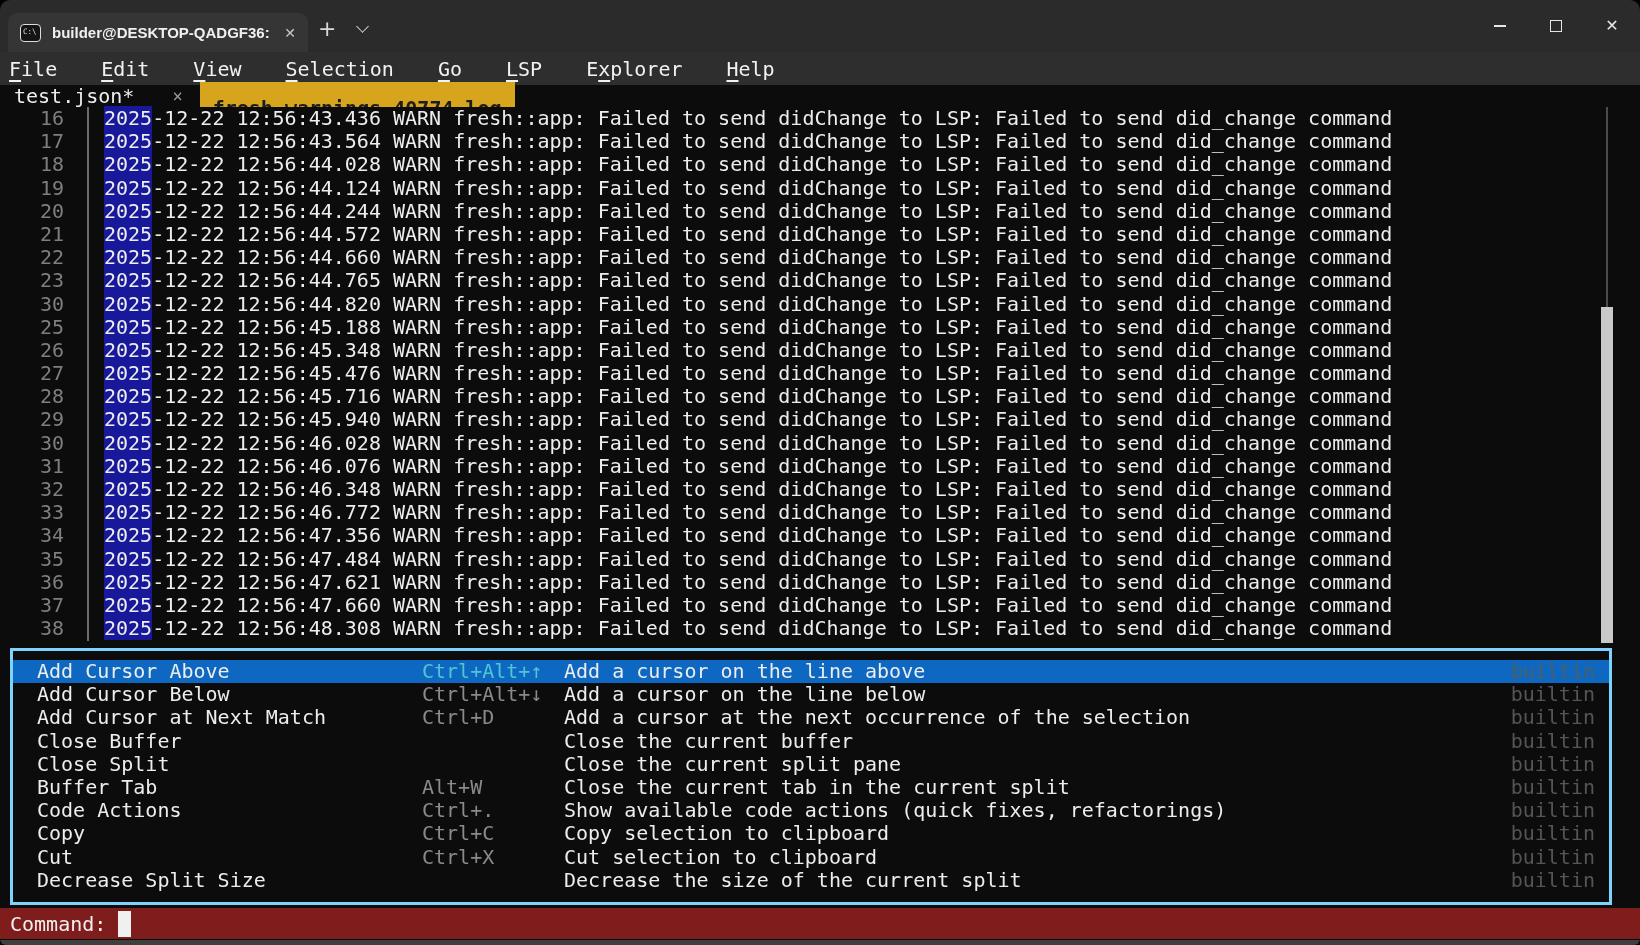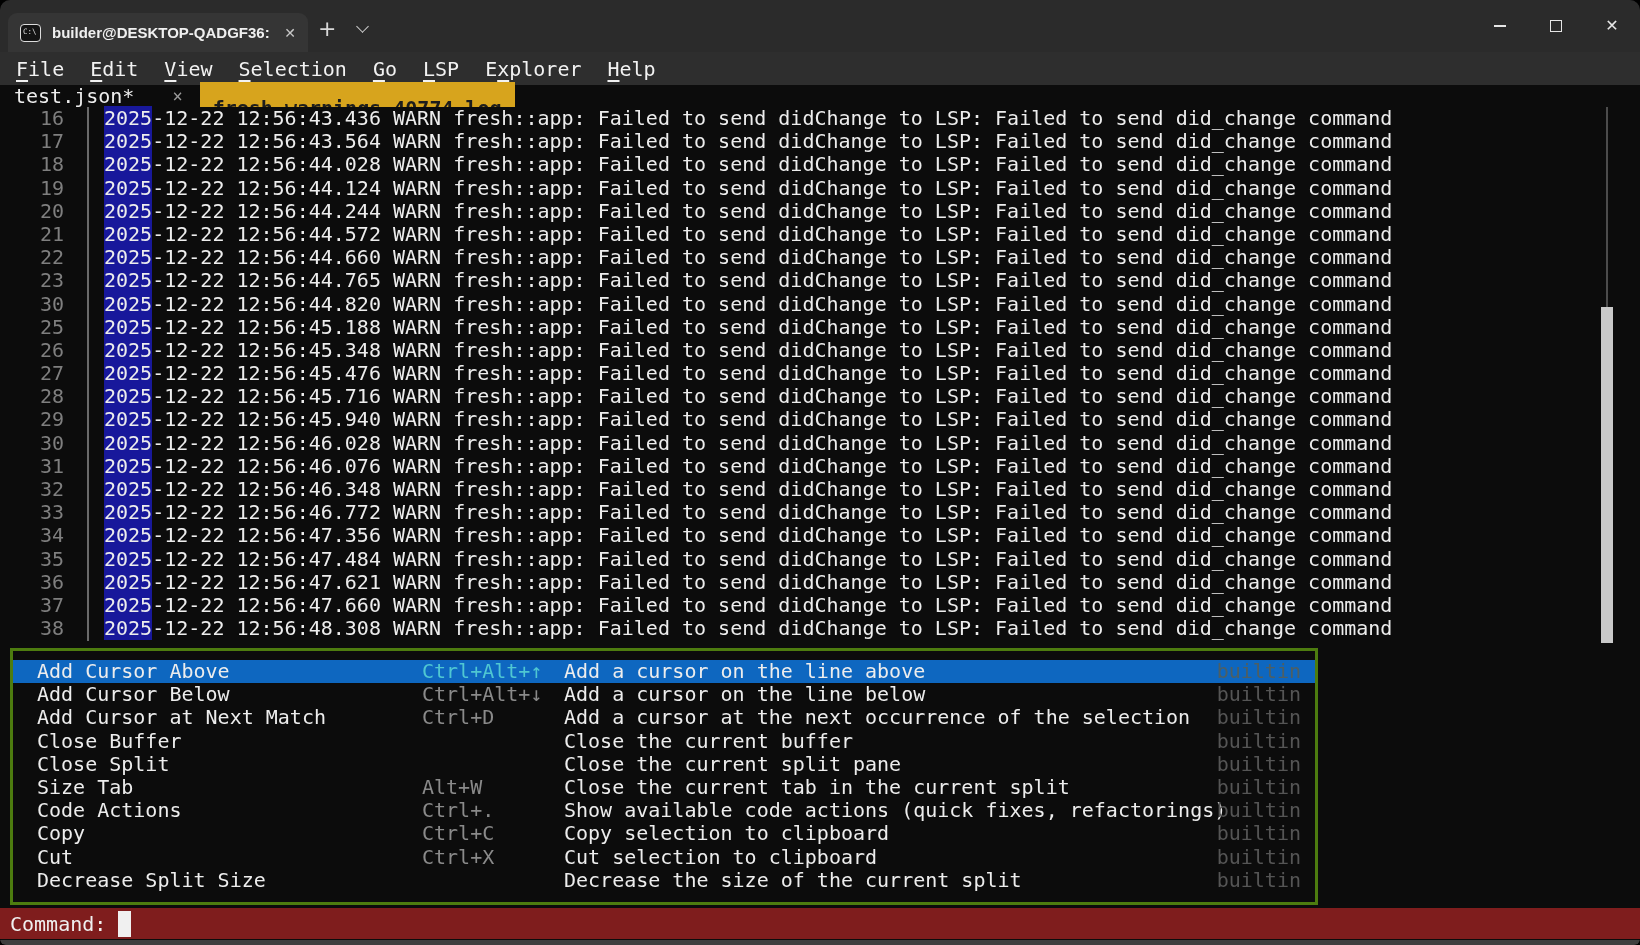--- a/index.html
+++ b/index.html
@@ -31,21 +31,21 @@
   .chevron-down { display:block; width:9px; height:9px; border-right:1.8px solid #d0d0d0; border-bottom:1.8px solid #d0d0d0; transform:rotate(45deg); margin-top:2px; }
   .win-controls { position:absolute; right:0; top:0; height:52px; display:flex; }
   .win-btn { width:56px; height:52px; display:flex; align-items:center; justify-content:center; }
   .glyph-min { width:12px; height:2px; background:#e6e6e6; display:block; }
   .glyph-max { width:12px; height:12px; border:1.6px solid #e6e6e6; display:block; background:transparent; }
   .glyph-close { color:#e6e6e6; font-size:16px; font-family:"DejaVu Sans", sans-serif; line-height:1; }
 
   
   .menubar {
     position:absolute; left:0; top:52px; width:100%; height:33px; background:#2e2e2e;
-    display:flex; align-items:center; padding-left:16px; gap:26px;
+    display:flex; align-items:center; padding-left:9px; gap:44px;
     font-size:20px; color:#f2f2f2;
   }
   .menu-item { white-space:pre; }
   .menu-item u { text-decoration-thickness:2px; text-underline-offset:3.5px; }
 
   
   .filetabs {
     position:absolute; left:0; top:85px; width:100%; height:23px; background:#0c0c0c;
     display:flex; align-items:center; padding-left:14px; font-size:20px;
   }
@@ -60,22 +60,22 @@
   .ed-line { display:flex; height:23.2px; line-height:23.2px; font-size:20px; white-space:pre; }
   .ln { width:64px; flex:none; text-align:right; color:#7f7f7f; }
   .ltext { margin-left:40px; color:#ededed; }
   .hl { background:#18189b; }
   .gutter-sep { position:absolute; left:87px; top:0; width:2px; height:534px; background:#6a6a6a; }
   .scroll-track { position:absolute; left:1606px; top:0; width:2px; height:200px; background:#4c4c4c; }
   .scroll-thumb { position:absolute; left:1601px; top:200px; width:12px; height:336px; background:#c9c9c9; }
 
   
   .palette {
-    position:absolute; left:10px; top:648px; width:1308px; height:257px;
-    background:#0c0c0c; border:3px solid #4d7c0f; padding-top:9px;
+    position:absolute; left:10px; top:648px; width:1602px; height:257px;
+    background:#0c0c0c; border:3px solid #7dd3fc; padding-top:9px;
   }
   .p-row { position:relative; height:23.2px; line-height:23.2px; font-size:20px; white-space:pre; }
   .p-row.selected { background:#0e67c0; }
   .p-name { position:absolute; left:24px; color:#ededed; }
   .p-short { position:absolute; left:409px; color:#8a8a8a; }
   .p-row.selected .p-short { color:#4fc7d2; }
   .p-desc { position:absolute; left:551px; color:#ededed; }
   .p-src { position:absolute; right:14px; color:#555555; }
   .p-row.selected .p-src { color:#4e5f62; }
 
@@ -165,21 +165,21 @@
     <div class="scroll-track"></div>
     <div class="scroll-thumb"></div>
   </div>
 
   <div class="palette" id="palette">
       <div class="p-row selected"><span class="p-name">Add Cursor Above</span><span class="p-short">Ctrl+Alt+↑</span><span class="p-desc">Add a cursor on the line above</span><span class="p-src">builtin</span></div>
       <div class="p-row"><span class="p-name">Add Cursor Below</span><span class="p-short">Ctrl+Alt+↓</span><span class="p-desc">Add a cursor on the line below</span><span class="p-src">builtin</span></div>
       <div class="p-row"><span class="p-name">Add Cursor at Next Match</span><span class="p-short">Ctrl+D</span><span class="p-desc">Add a cursor at the next occurrence of the selection</span><span class="p-src">builtin</span></div>
       <div class="p-row"><span class="p-name">Close Buffer</span><span class="p-short"></span><span class="p-desc">Close the current buffer</span><span class="p-src">builtin</span></div>
       <div class="p-row"><span class="p-name">Close Split</span><span class="p-short"></span><span class="p-desc">Close the current split pane</span><span class="p-src">builtin</span></div>
-      <div class="p-row"><span class="p-name">Size Tab</span><span class="p-short">Alt+W</span><span class="p-desc">Close the current tab in the current split</span><span class="p-src">builtin</span></div>
+      <div class="p-row"><span class="p-name">Buffer Tab</span><span class="p-short">Alt+W</span><span class="p-desc">Close the current tab in the current split</span><span class="p-src">builtin</span></div>
       <div class="p-row"><span class="p-name">Code Actions</span><span class="p-short">Ctrl+.</span><span class="p-desc">Show available code actions (quick fixes, refactorings)</span><span class="p-src">builtin</span></div>
       <div class="p-row"><span class="p-name">Copy</span><span class="p-short">Ctrl+C</span><span class="p-desc">Copy selection to clipboard</span><span class="p-src">builtin</span></div>
       <div class="p-row"><span class="p-name">Cut</span><span class="p-short">Ctrl+X</span><span class="p-desc">Cut selection to clipboard</span><span class="p-src">builtin</span></div>
       <div class="p-row"><span class="p-name">Decrease Split Size</span><span class="p-short"></span><span class="p-desc">Decrease the size of the current split</span><span class="p-src">builtin</span></div>
     </div>
 
   <div class="cmdline">
     <span>Command:</span>
     <span class="cursor-block"></span>
   </div>

